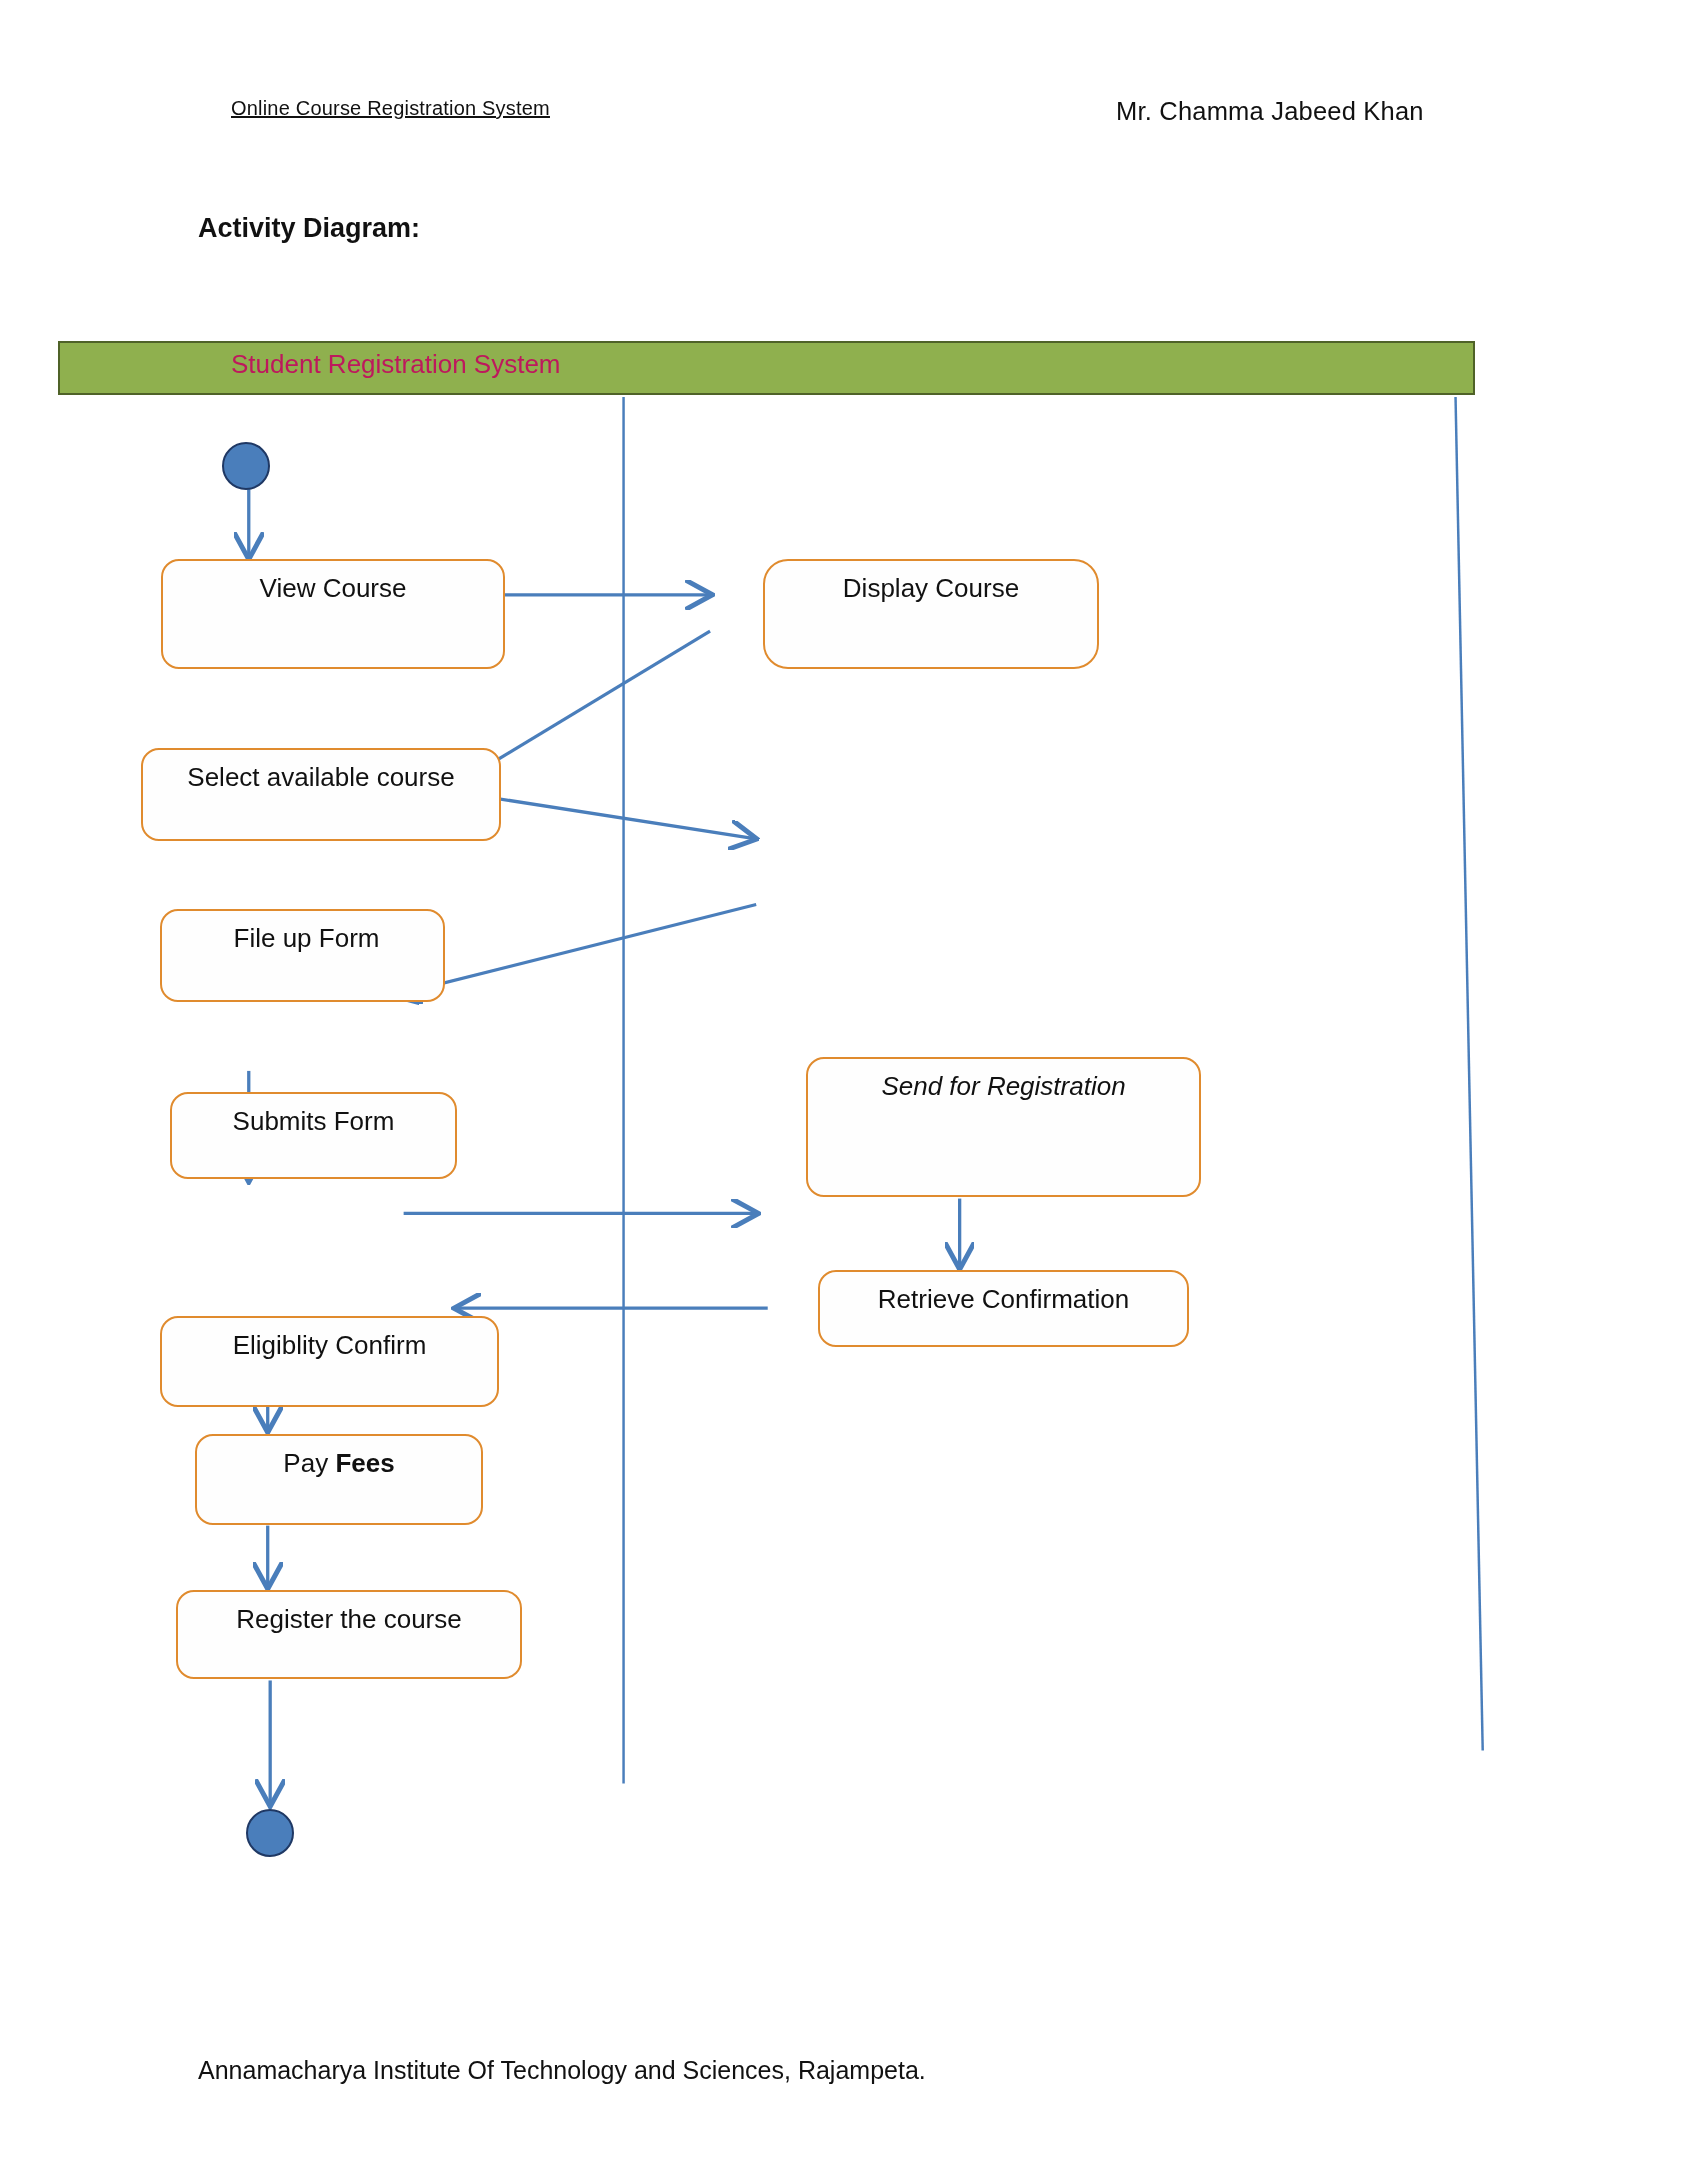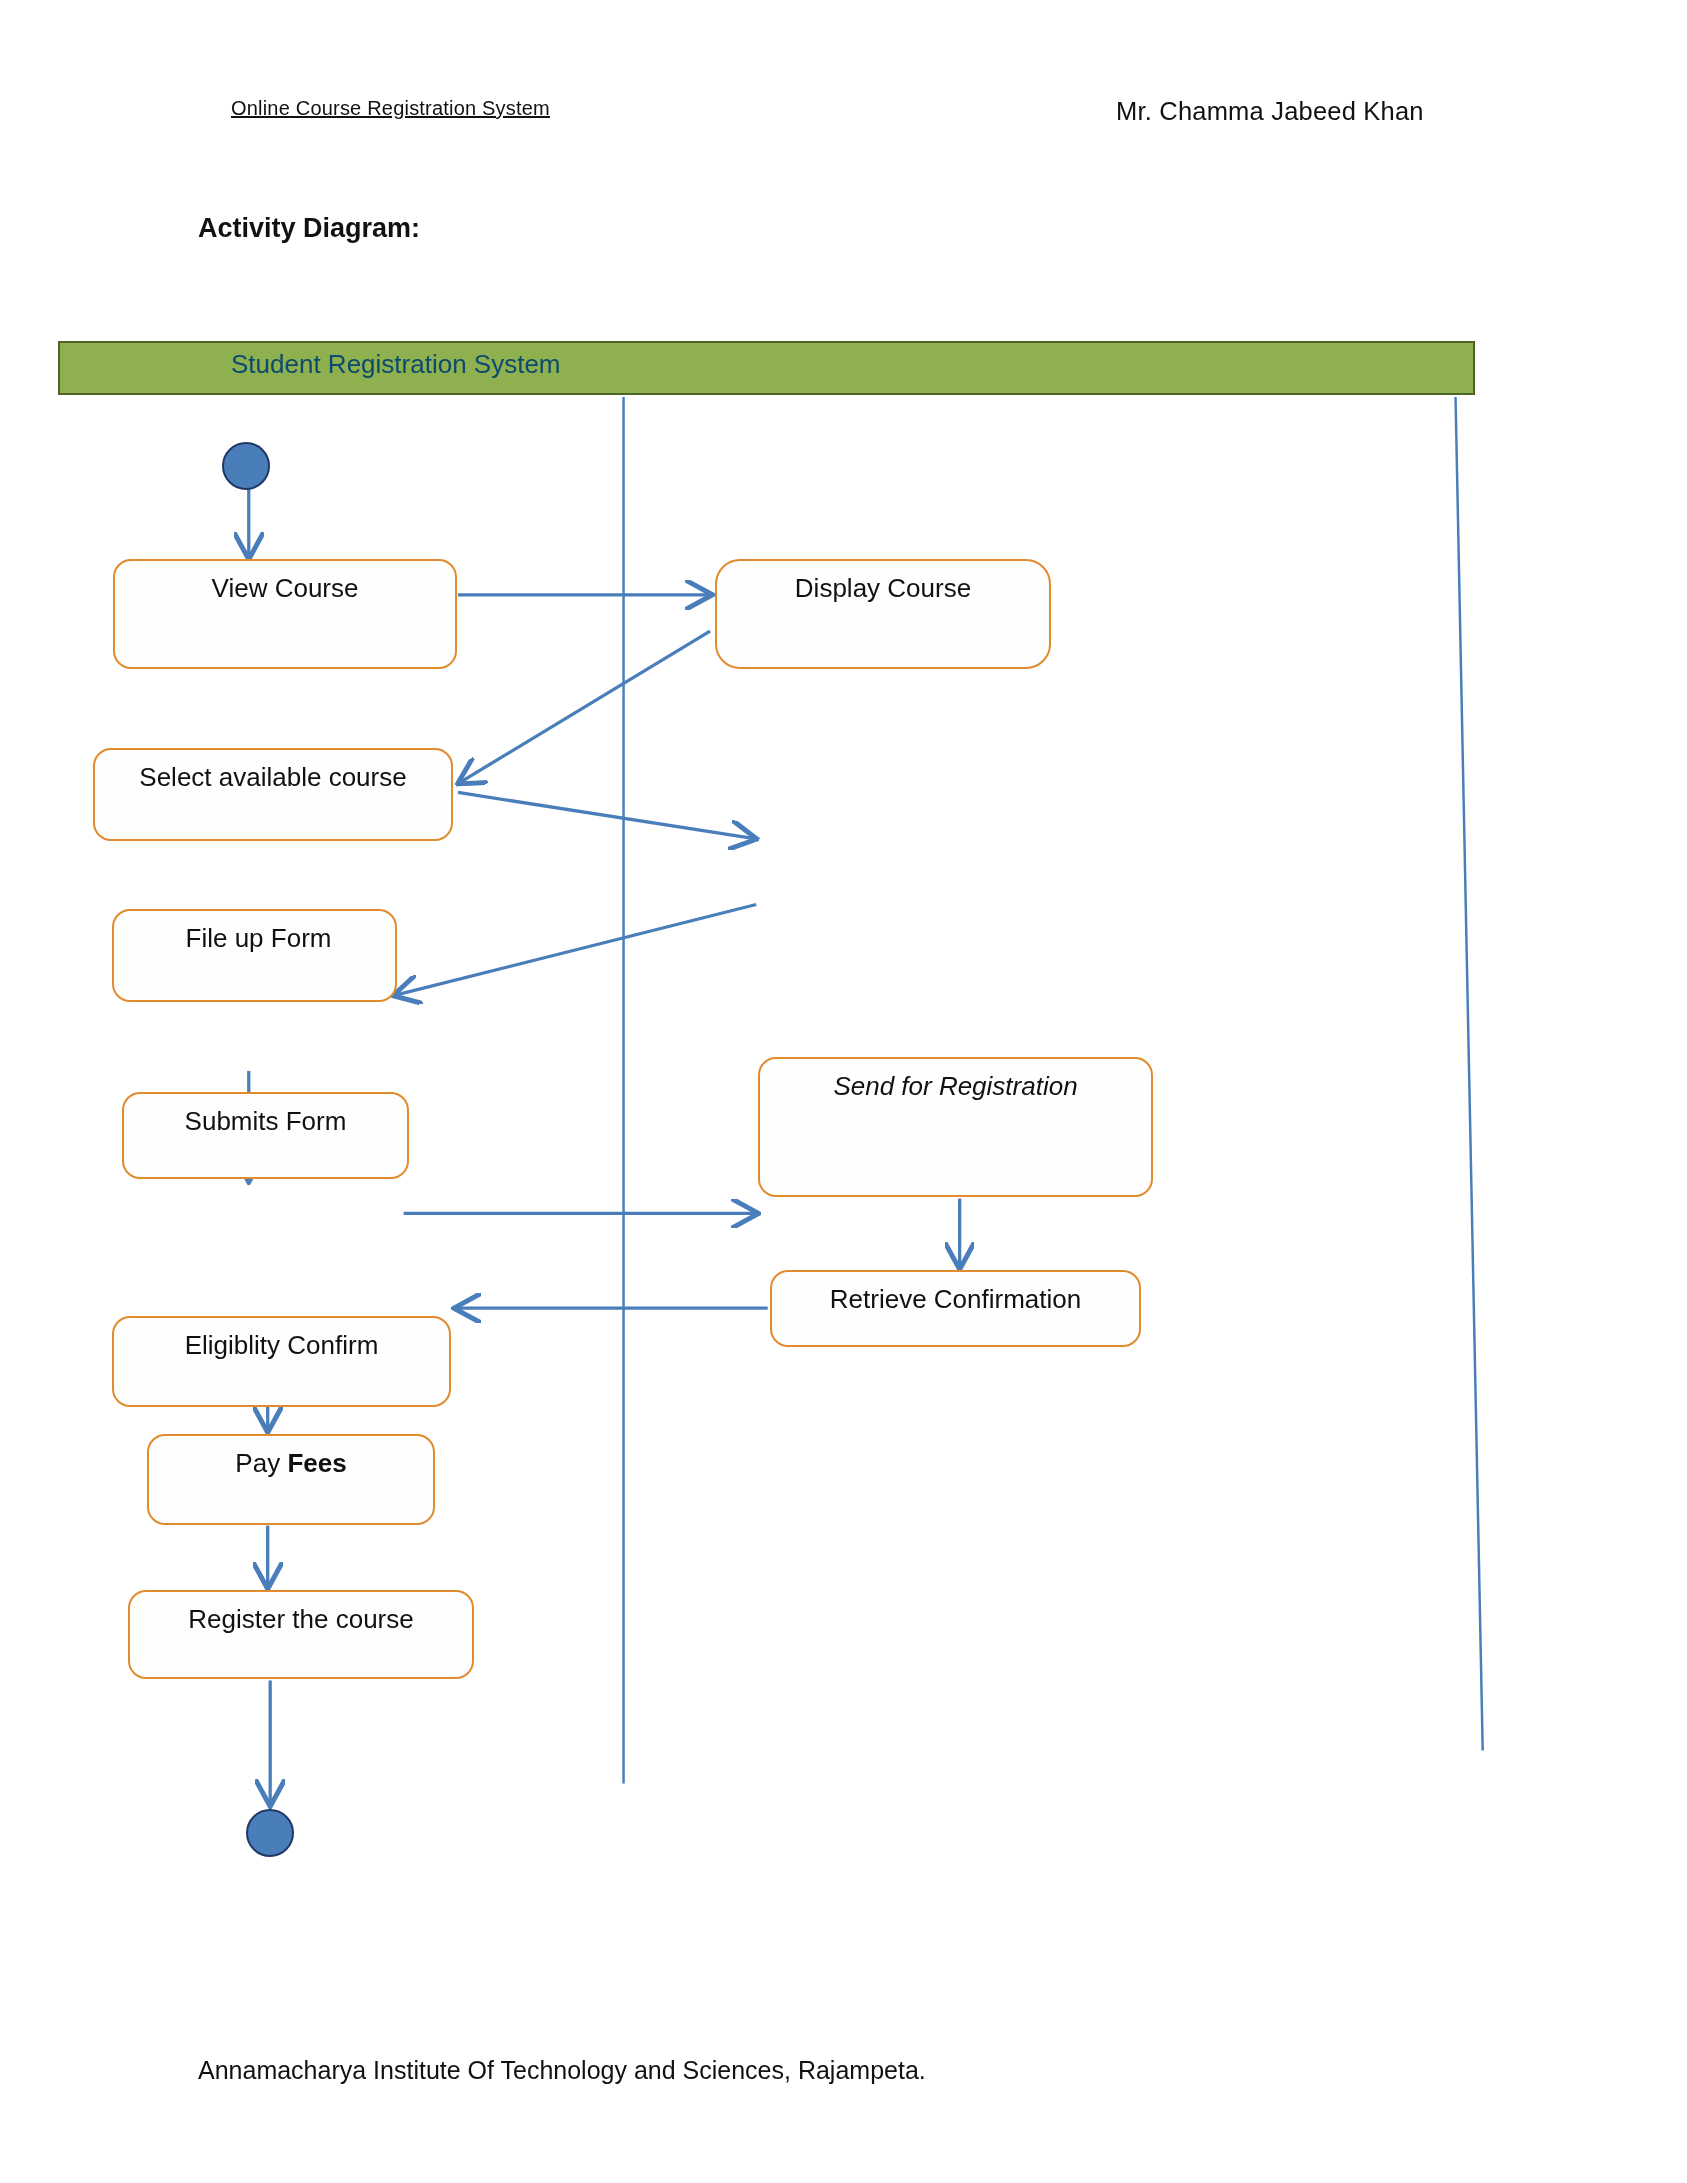--- a/index.html
+++ b/index.html
@@ -10,30 +10,30 @@
 
   
   .hdr-left{position:absolute;left:231px;top:97px;font-size:20px;letter-spacing:0.2px;text-decoration:underline;}
   .hdr-right{position:absolute;left:1116px;top:97px;font-size:25.5px;letter-spacing:0.2px;}
   .sec-title{position:absolute;left:198px;top:213px;font-size:27px;font-weight:bold;}
   .footer{position:absolute;left:198px;top:2056px;font-size:25px;}
 
   
   .lane-bar{position:absolute;left:58px;top:341px;width:1417px;height:54px;
             background:#8FB04E;border:2.5px solid #4F6228;box-sizing:border-box;}
-  .lane-bar-label{position:absolute;left:231px;top:349px;font-size:26px;color:#0c4a6e;}
+  .lane-bar-label{position:absolute;left:231px;top:349px;font-size:26px;color:#be185d;}
 
   
   .wires{position:absolute;left:0;top:0;width:1687px;height:2183px;}
 
   
   .act{position:absolute;box-sizing:border-box;background:#fefefe;
        border:2.5px solid #E08B2E;border-radius:18px;
        font-size:26px;color:#111;
-       display:flex;justify-content:center;}
+       display:flex;justify-content:center;margin-left:48px;}
   .act > span{display:block;padding-top:11.5px;white-space:nowrap;}
   .act.italic > span{font-style:italic;}
   .act b{font-weight:bold;}
 
   
   .node{position:absolute;border-radius:50%;
         background:#4A7EBB;border:2.5px solid #1F3864;box-sizing:border-box;}
 </style>
 </head>
 <body>

